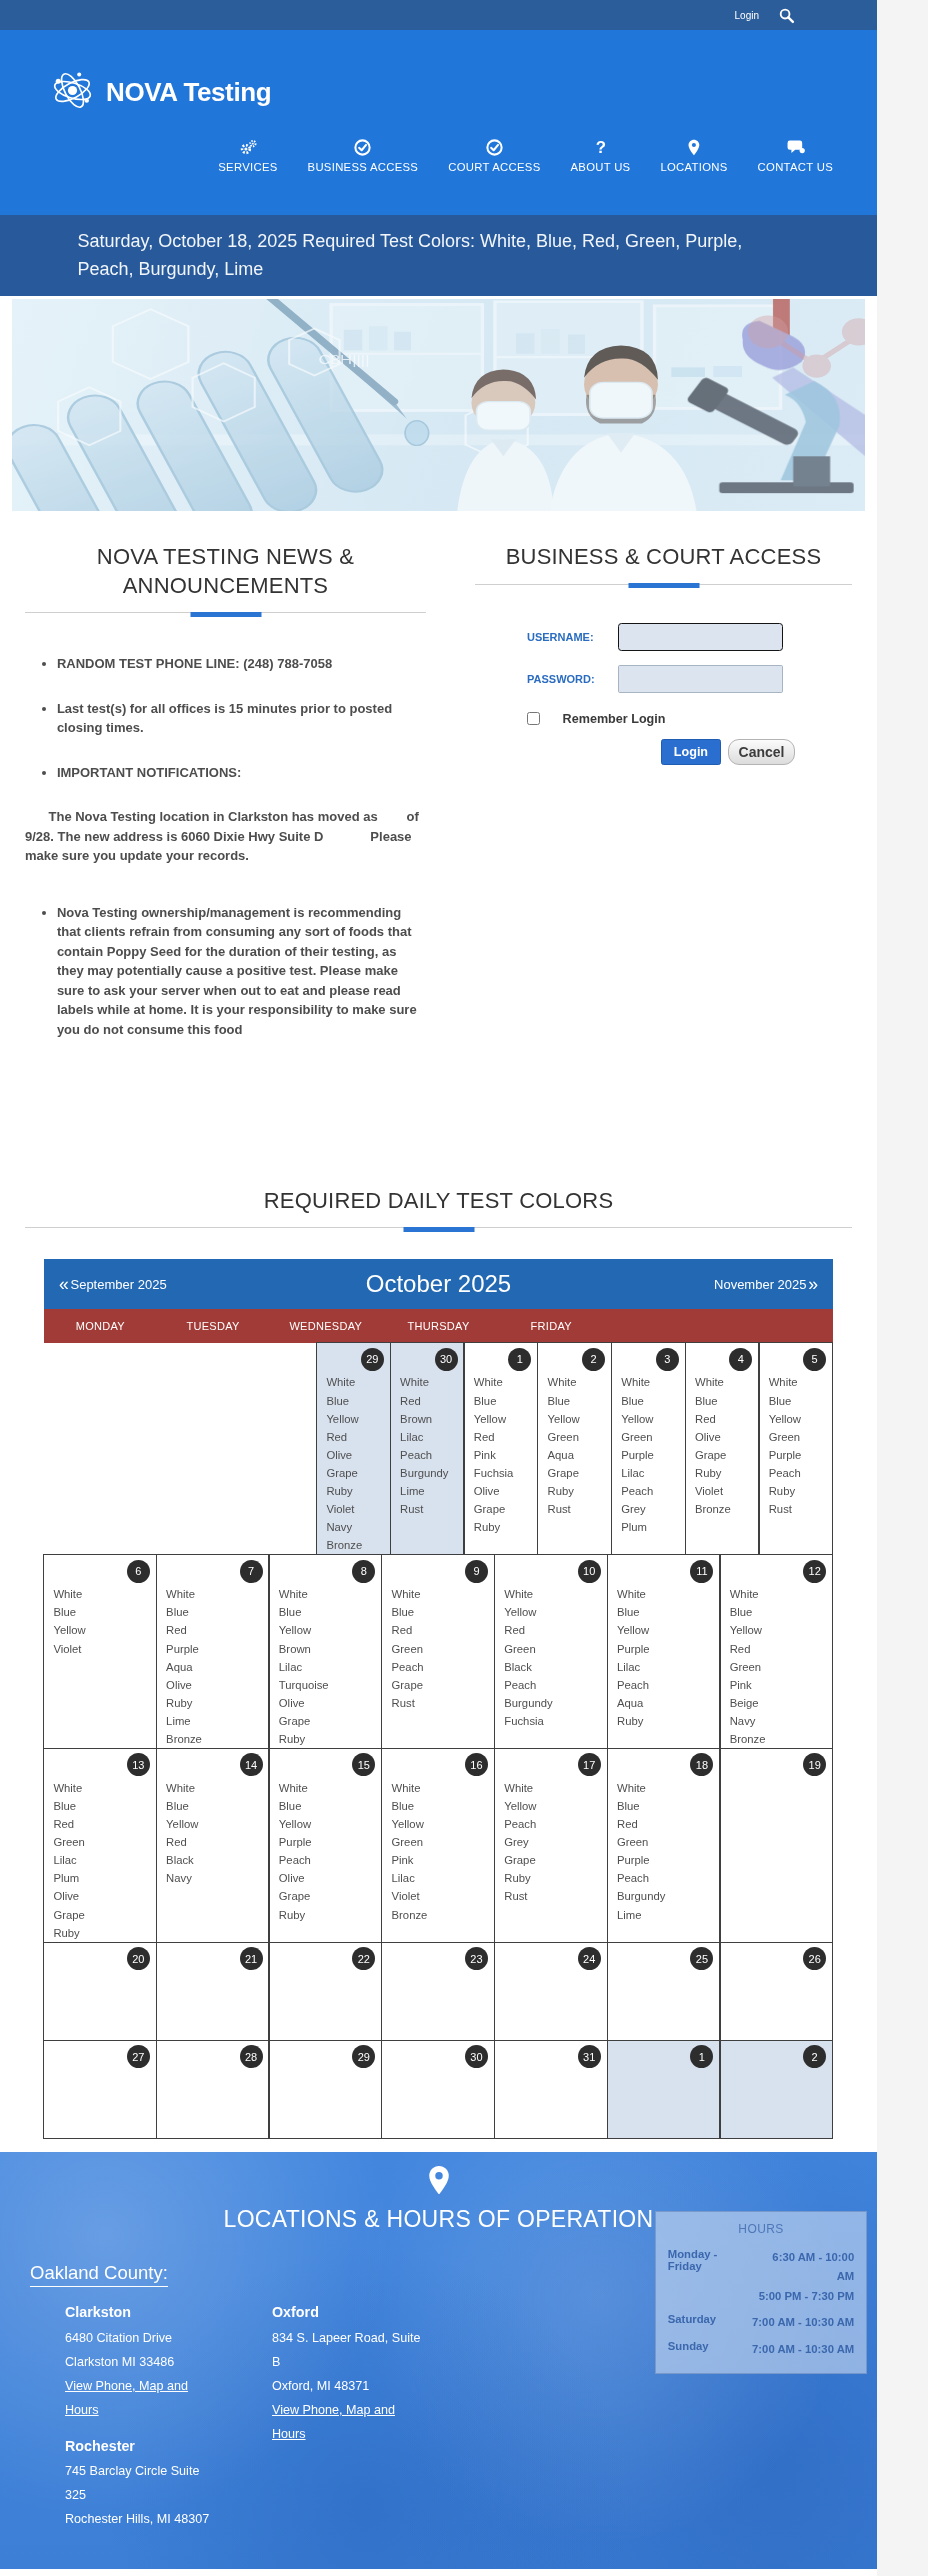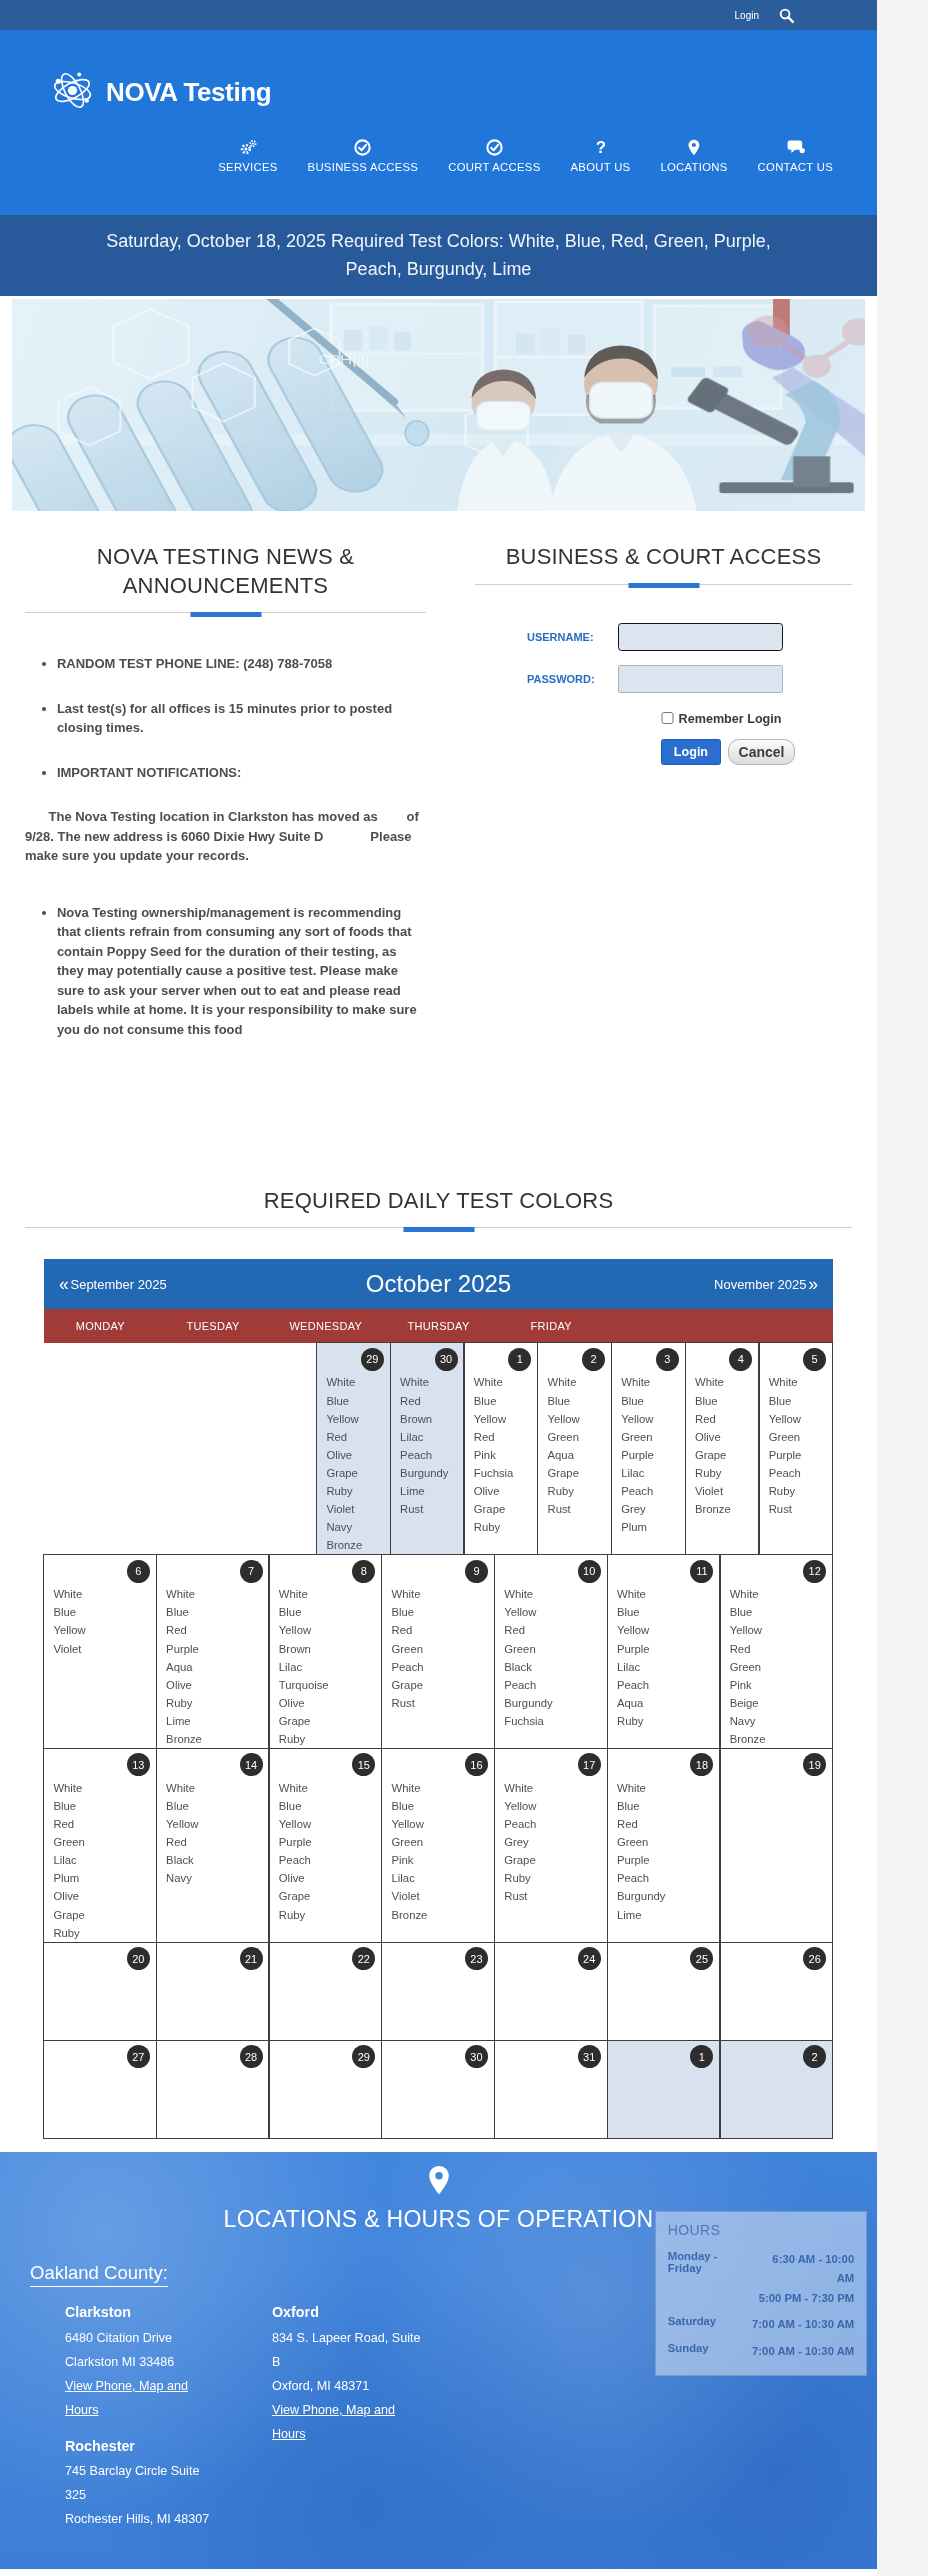--- a/index.html
+++ b/index.html
@@ -15,21 +15,21 @@
   .header { height:185px; background:#2176d9; padding:37px 44px 0 49px; }
   .brand { display:flex; align-items:center; gap:10px; }
   .brand-name { color:#fff; font-size:26px; font-weight:800; letter-spacing:-0.4px; }
   .nav { display:flex; justify-content:flex-end; gap:30px; margin-top:22px; }
   .nav-item { display:flex; flex-direction:column; align-items:center; gap:5px; cursor:pointer; min-width:50px; }
   .nav-item .ico { height:17px; display:flex; align-items:flex-end; justify-content:center; color:#fff; }
   .nav-item .lbl { color:#fff; font-size:11.3px; letter-spacing:0.3px; white-space:nowrap; }
 
   
   .banner { background:#27599b; min-height:81px; display:flex; align-items:center; justify-content:center; padding:11.8px 34px; }
-  .banner .txt { color:#f2f6fb; font-size:18px; text-align:center; max-width:722px; line-height:1.55; font-weight:400; }
+  .banner .txt { color:#f2f6fb; font-size:18px; text-align:left; max-width:722px; line-height:1.55; font-weight:400; }
 
   
   .hero { margin:3.4px 11.8px 0 11.8px; height:212px; overflow:hidden; position:relative; background:linear-gradient(110deg,#e9f4fa 0%,#d4e7f3 55%,#dcecf6 100%); }
   .hero svg { position:absolute; inset:0; width:100%; height:100%; }
 
   
   .main { display:flex; gap:49px; padding:32px 25px 8.4px 25px; min-height:647px; }
   .col-left { width:401px; flex:none; }
   .col-right { flex:1; }
   h2.sec { font-size:22px; font-weight:400; color:#333; text-align:center; letter-spacing:0.2px; line-height:1.3; }
@@ -40,21 +40,21 @@
   .news-list { margin:37px 0 0 18.5px; padding-left:13.4px; }
   .news-list li { font-size:13px; font-weight:700; color:#4d4d4d; line-height:1.5; margin-bottom:25px; }
   .notice { font-size:13px; font-weight:700; color:#4d4d4d; line-height:1.5; margin:3.4px 0 25px 0; text-indent:23.5px; }
   .news-list.second li { margin-bottom:0; }
 
   .form { margin-top:34px; padding-left:52px; }
   .form-row { display:flex; align-items:center; margin-bottom:13.4px; }
   .form-row label { width:91px; font-size:11px; font-weight:700; color:#2a6cc0; flex:none; }
   .inp { width:165px; height:28.5px; background:#dce5ef; border:0.8px solid #a9b4c2; border-radius:1.7px; padding:0 6.7px; font-size:11.8px; }
   .inp.focused { border:1.7px solid #141414; border-radius:3.4px; }
-  .remember-row { margin-left:134px; display:flex; gap:5px; margin-top:18.5px; }
+  .remember-row { display:flex; align-items:center; gap:23px; margin-top:18.5px; }
   .remember-row input { width:12.6px; height:12.6px; }
   .remember-row span { font-size:12.6px; font-weight:700; color:#3a3a3a; }
   .btn-row { margin-left:134px; margin-top:13.4px; display:flex; gap:6.7px; }
   .btn-login { background:#2a6fd0; border:0.8px solid #1f5cb4; color:#fff; font-weight:700; font-size:12.6px; padding:4.2px 11.8px; border-radius:2.5px; cursor:pointer; }
   .btn-cancel { background:linear-gradient(#fbfbfb,#dcdcdc); border:0.8px solid #b3b3b3; color:#3c3c3c; font-weight:700; font-size:14px; padding:4.2px 10px; border-radius:11px; cursor:pointer; }
 
   
   .cal-sec { margin-top:28.5px; }
   .cal-title-wrap { padding:0 25px; }
   .cal { margin:27px 44px 0 44px; }
@@ -86,21 +86,21 @@
   .footer-pin { display:flex; justify-content:center; }
   .footer-title { color:#fff; font-size:23px; font-weight:400; text-align:center; margin-top:11.8px; letter-spacing:0.3px; }
   .county { display:inline-block; color:#fff; font-size:18.5px; margin:28.5px 0 0 30px; border-bottom:1.7px solid #fff; padding-bottom:2.5px; }
   .loc-cols { display:flex; gap:49px; margin:17px 0 0 65px; }
   .loc-col { width:158px; }
   .loc { margin-bottom:15px; color:#fff; }
   .loc .nm { font-size:14.3px; font-weight:700; margin-bottom:6.7px; }
   .loc .ln { font-size:12.6px; line-height:1.9; }
   .loc a { color:#fff; font-size:12.6px; line-height:1.9; text-decoration:underline; cursor:pointer; display:inline-block; }
   .hours-panel { position:absolute; right:10px; top:59px; width:212px; background:rgba(199,216,240,0.62); border:0.8px solid rgba(96,128,178,0.55); padding:10px 11.8px 13.4px 11.8px; }
-  .hours-panel .ht { text-align:left; color:#4f77b8; font-size:14px; letter-spacing:0.4px; margin-bottom:11.8px; }
+  .hours-panel .ht { text-align:center; color:#4f77b8; font-size:12px; letter-spacing:0.4px; margin-bottom:11.8px; }
   .hrow { display:flex; justify-content:space-between; margin-top:7.6px; }
   .hrow .hl { color:#3b67ad; font-size:11.3px; font-weight:700; }
   .hrow .hts { text-align:right; color:#3b67ad; font-size:11.3px; font-weight:700; line-height:1.7; }
 </style>
 </head>
 <body>
 
 <div class="page">
 
   <div class="topbar">

